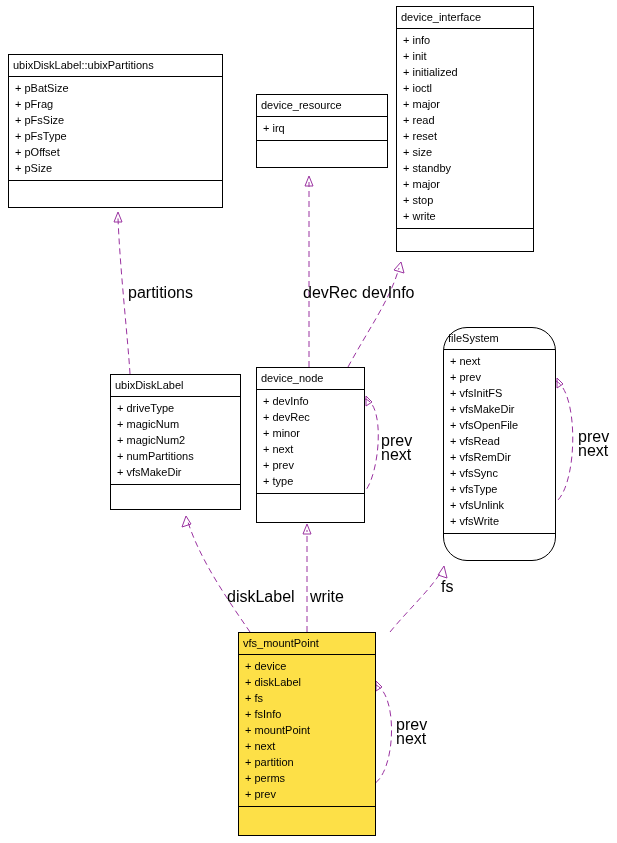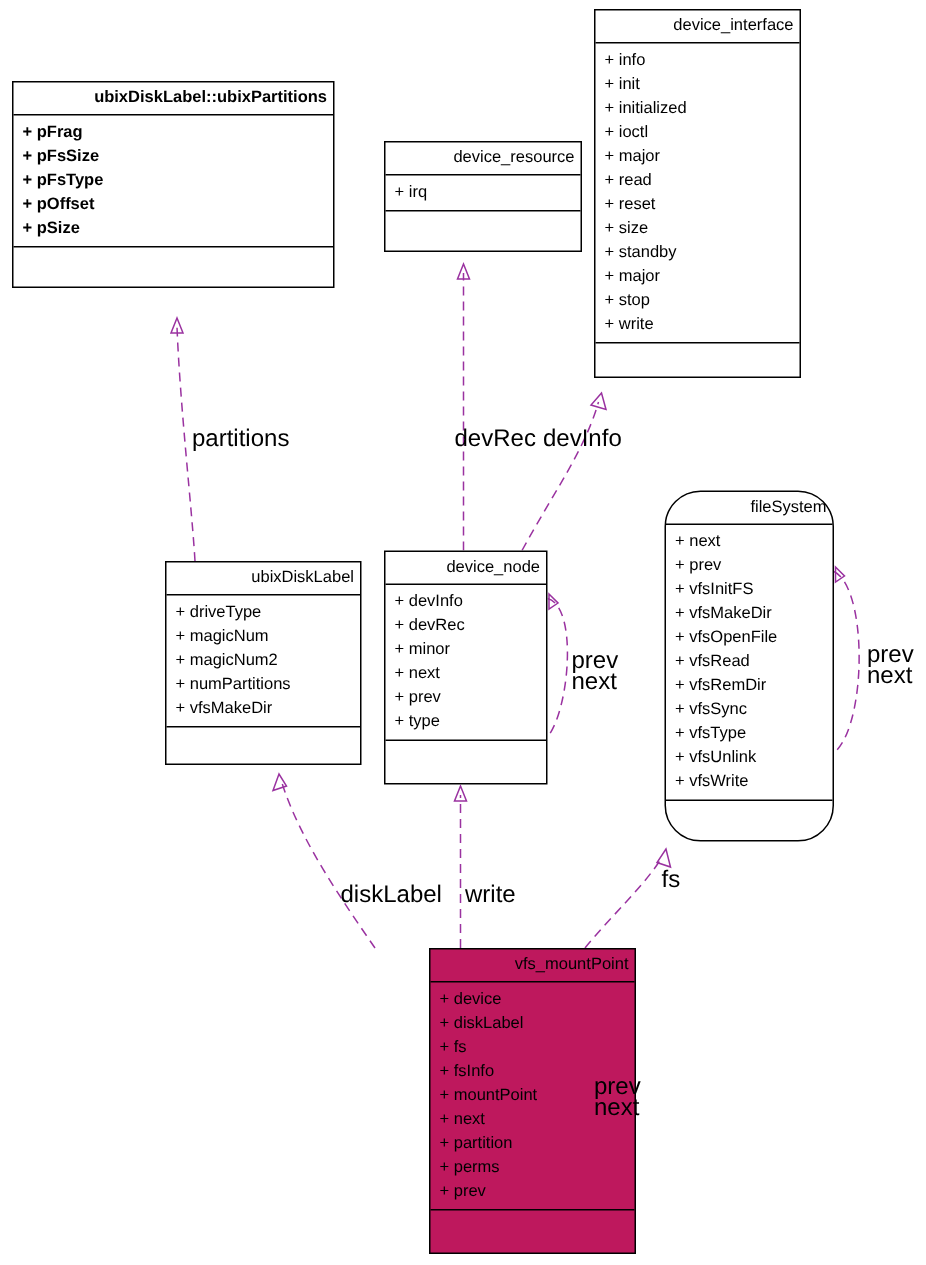--- a/index.html
+++ b/index.html
@@ -27,25 +27,24 @@
   }
   .uml-class {
     position: absolute;
     box-sizing: border-box;
     border: 1px solid #000000;
     background: #ffffff;
     font-size: 11px;
     color: #000000;
   }
   .uml-class.highlight {
-    background: #be185d;
-    margin-left: 48px;
+    background: #fde047;
   }
   .uml-title {
-    text-align: right;
+    text-align: left;
     padding: 4px 4px 5px 4px;
     border-bottom: 1px solid #000000;
     font-size: 11px;
     white-space: nowrap;
   }
   .uml-attrs {
     padding: 3px 4px 4px 6px;
     border-bottom: 1px solid #000000;
   }
   .uml-attrs div {
@@ -129,23 +128,24 @@
       <div>+ reset</div>
       <div>+ size</div>
       <div>+ standby</div>
       <div>+ major</div>
       <div>+ stop</div>
       <div>+ write</div>
     </div>
     <div class="uml-methods"></div>
   </div>
 
-  <div class="uml-class" style="left:8px; top:54px; width:215px;font-weight:bold;">
+  <div class="uml-class" style="left:8px; top:54px; width:215px;">
     <div class="uml-title">ubixDiskLabel::ubixPartitions</div>
     <div class="uml-attrs">
+      <div>+ pBatSize</div>
       <div>+ pFrag</div>
       <div>+ pFsSize</div>
       <div>+ pFsType</div>
       <div>+ pOffset</div>
       <div>+ pSize</div>
     </div>
     <div class="uml-methods" style="min-height:20px;"></div>
   </div>
 
   <div class="uml-class" style="left:245px; top:94px; width:132px;margin-left:11px;">

